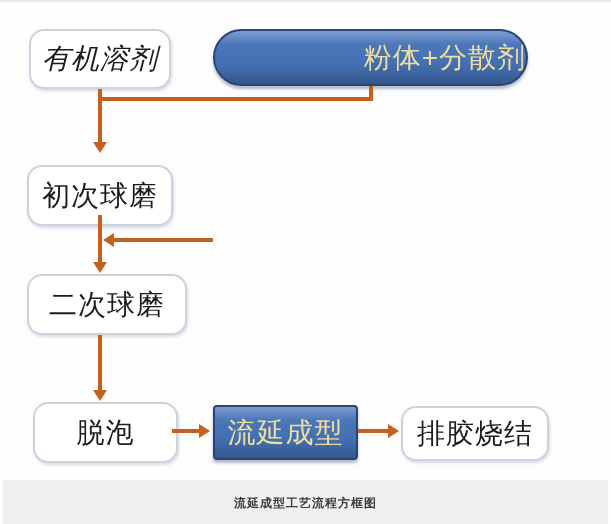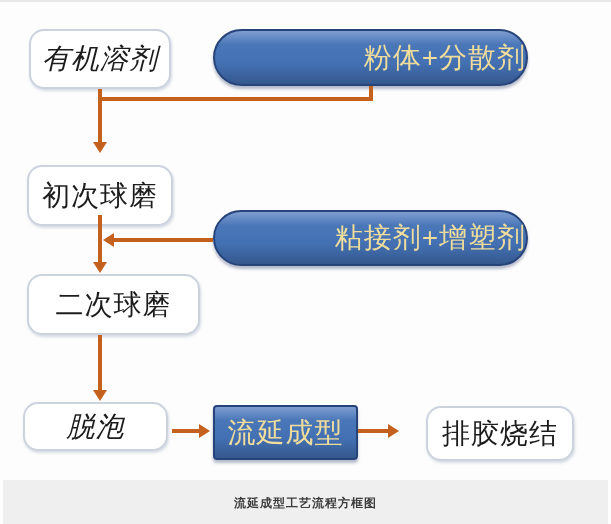--- a/index.html
+++ b/index.html
@@ -114,39 +114,36 @@
 <div class="canvas">
 
   <div class="node white-box" style="left:29px; top:27px; width:142px; height:60px;font-style:italic;">
     <span>有机溶剂</span>
   </div>
 
   <div class="node white-box" style="left:27px; top:139px; width:146px; height:61px;margin-top:24px;">
     <span>初次球磨</span>
   </div>
 
-  <div class="node white-box" style="left:27px; top:272px; width:173px; height:61px;">
+  <div class="node white-box" style="left:27px; top:272px; width:160px; height:61px;">
     <span>二次球磨</span>
   </div>
 
-  <div class="node white-box" style="left:23px; top:400px; width:145px; height:49px;font-style:italic;">
+  <div class="node white-box" style="left:33px; top:400px; width:145px; height:61px;">
     <span>脱泡</span>
   </div>
 
-  <div class="node white-box" style="left:401px; top:404px; width:148px; height:55px;margin-left:25px;">
+  <div class="node white-box" style="left:401px; top:404px; width:148px; height:55px;">
     <span>排胶烧结</span>
   </div>
 
   <div class="node pill" style="left:213px; top:27px; width:315px; height:57px;">
     <span>粉体+分散剂</span>
   </div>
 
-  <div class="node pill" style="left:213px; top:208px; width:315px; height:56px;">
-    <span>粘接剂+增塑剂</span>
-  </div>
 
   <div class="node blue-rect" style="left:213px; top:403px; width:145px; height:55px;">
     <span>流延成型</span>
   </div>
 
   <div class="line" style="left:369px; top:84px; width:4px; height:15px;"></div>
 
   <div class="line" style="left:98px; top:95px; width:275px; height:4px;"></div>
 
   <div class="line" style="left:98px; top:87px; width:4px; height:54px;"></div>

